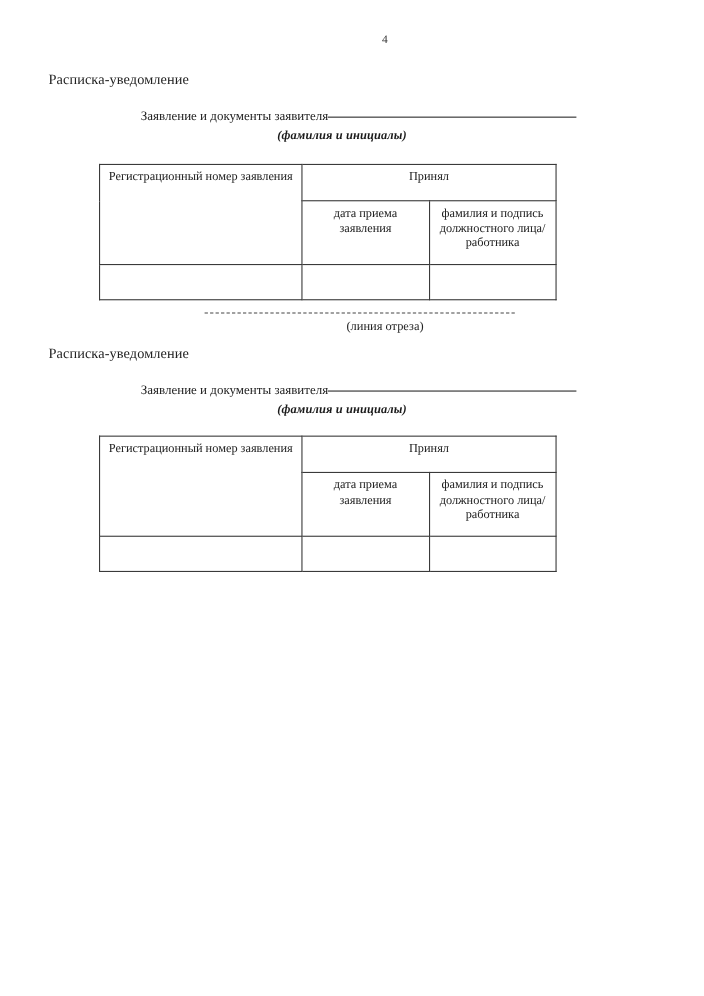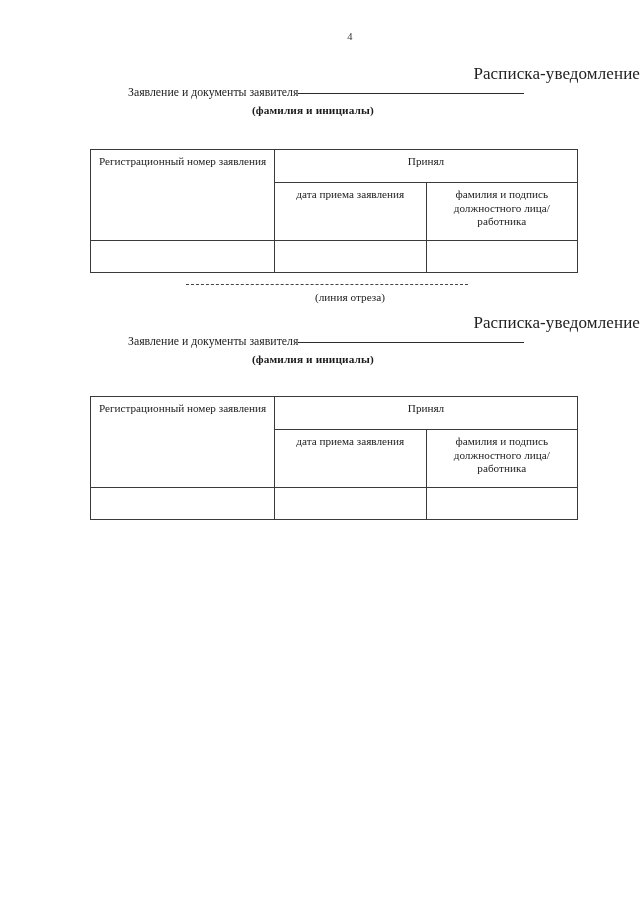--- a/index.html
+++ b/index.html
@@ -37,67 +37,69 @@
   
   .receipt {
     position: absolute;
     left: 0;
     width: 640px;
   }
   .receipt-1 { top: 64px; }
   .receipt-2 { top: 313px; }
 
   .receipt-title {
-    text-align: right;
-    font-size: 17px;
+    text-align: left;
+    font-size: 13px;
     color: #222;
     letter-spacing: 0.1px;
-    padding-left: 58px;
+    padding-left: 44px;
   }
 
   .applicant-line {
     position: relative;
+    margin-top: 17px;
     height: 18px;
     padding-left: 128px;
     font-size: 11.8px;
     color: #222;
     white-space: nowrap;
   }
   .applicant-line .fill-rule {
     display: inline-block;
     position: relative;
     top: -2px;
     width: 226px;
     border-bottom: 1px solid #2b2b2b;
     height: 11px;
     vertical-align: baseline;
   }
 
   .field-caption {
     margin-top: 2px;
     padding-left: 252px;
     font-size: 11.3px;
+    font-style: italic;
     font-weight: bold;
     color: #1a1a1a;
     letter-spacing: 0.1px;
   }
   .field-caption span { display: inline-block; }
 
   
   .tbl-wrap {
     position: absolute;
     left: 90px;
     width: 488px;
   }
   .tbl-1 { top: 149px; }
   .tbl-2 { top: 396px; }
 
   table.receipt-table {
     border-collapse: collapse;
-    width: 488px;
+    width: 416px;
     table-layout: fixed;
   }
   table.receipt-table td {
     border: 1px solid #3a3a3a;
     font-size: 11.2px;
     color: #222;
     text-align: center;
     vertical-align: top;
     padding: 5px 4px 0 4px;
     line-height: 1.22;

